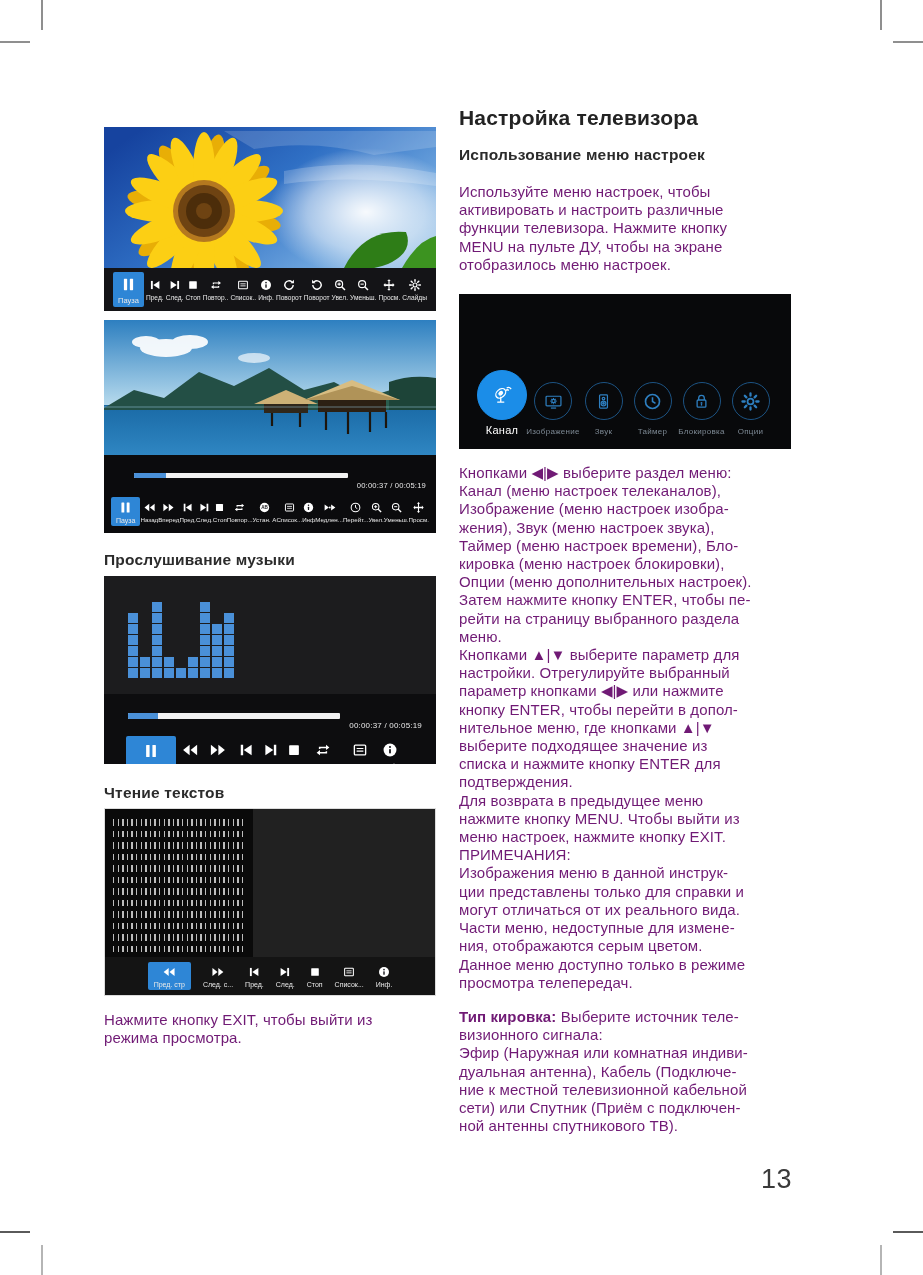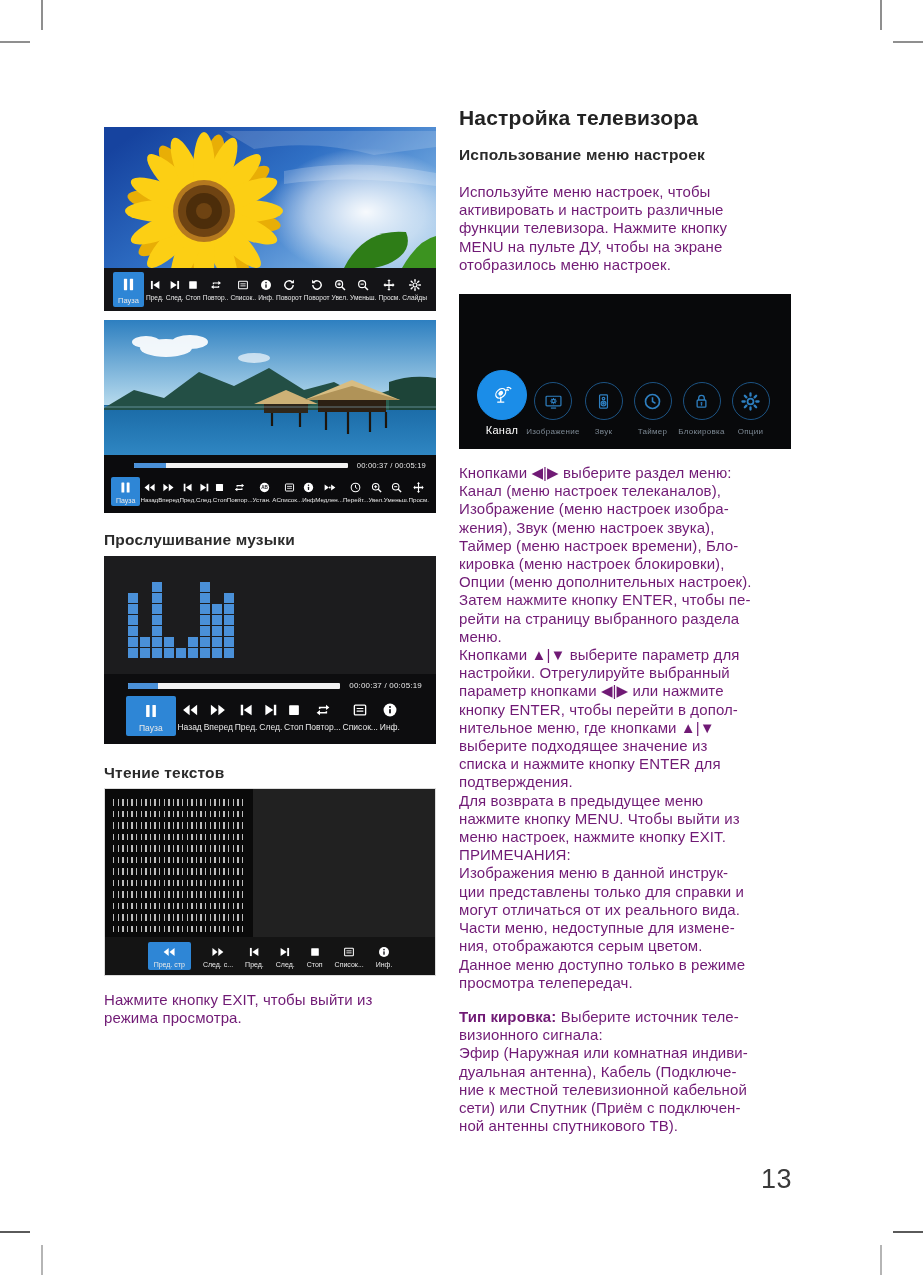--- a/index.html
+++ b/index.html
@@ -56,21 +56,21 @@
   .iv-bar .ci { width:14px; height:14px; } .iv-bar .cl { font-size:6.6px; margin-top:2.5px; }
   .iv-bar .ctl.active { padding:4px 5px 2px; }
   .iv-bar .ctl.active .ci { width:17px; height:17px; } .iv-bar .ctl.active .cl { font-size:7.5px; }
 
   
   .vp { background:#0b0b0d; }
   .vp .photo { height:135px; }
   .trow { display:flex; align-items:center; padding:6px 10px 0 30px; }
   .pbar { flex:1; height:5px; background:#f2f2f2; border-radius:1px; overflow:hidden; }
   .pfill { height:100%; background:#4a90d8; }
-  .tc { font-size:7.6px; color:#e8e8e8; margin-left:9px; white-space:nowrap; letter-spacing:.2px; }
+  .tc { font-size:7.6px; color:#e8e8e8; margin-left:9px; white-space:nowrap; letter-spacing:.2px;margin-top:20px; }
   .vp-bar { height:43px; display:flex; align-items:center; justify-content:space-between; padding:0 7px; }
   .vp-bar .ci { width:13px; height:13px; } .vp-bar .cl { font-size:6.2px; margin-top:2px; }
   .vp-bar .ctl.active { padding:3px 5px 2px; }
   .vp-bar .ctl.active .ci { width:15px; height:15px; } .vp-bar .ctl.active .cl { font-size:7px; }
 
   
   .mp { background:#1c1c1e; }
   .eq-area { height:118px; position:relative; }
   .eq { position:absolute; left:24px; bottom:16px; display:flex; align-items:flex-end; gap:2px; }
   .eq-col { display:flex; flex-direction:column; gap:1px; }

